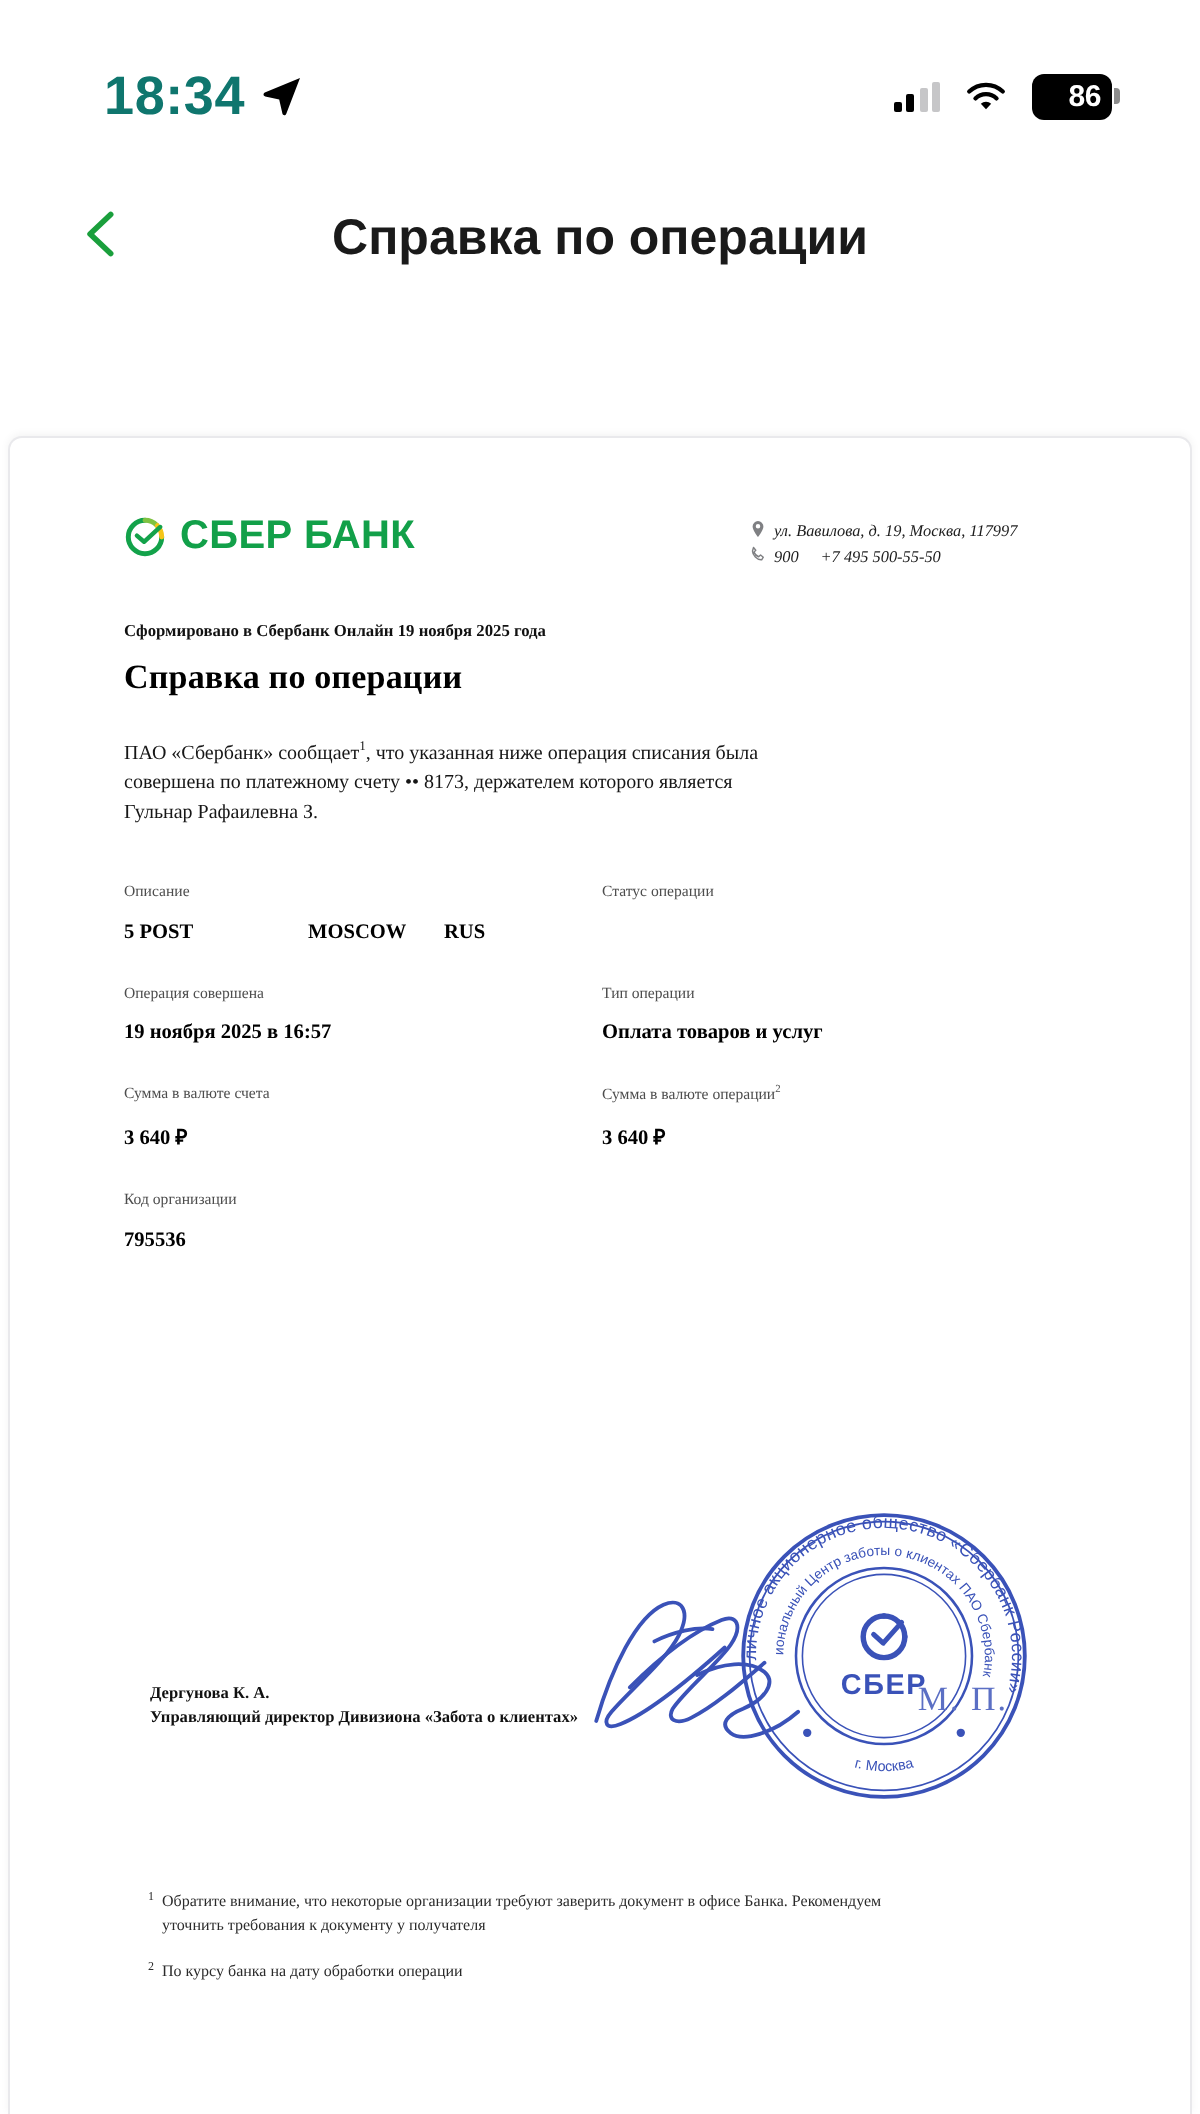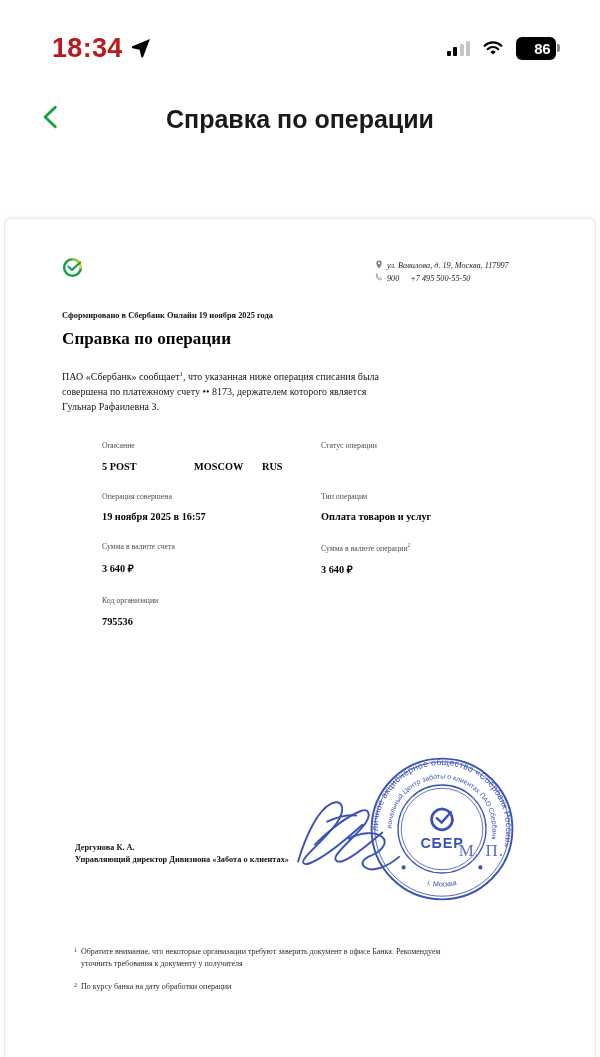--- a/index.html
+++ b/index.html
@@ -11,21 +11,21 @@
   }
   body { position: relative; }
 
   
   .statusbar {
     height: 78px;
     display: flex; align-items: center; justify-content: space-between;
     padding: 18px 40px 0 52px;
   }
   .sb-left { display: flex; align-items: center; gap: 8px; }
-  .sb-time { font-size: 27px; font-weight: 600; color: #b91c1c; letter-spacing: .3px; }
+  .sb-time { font-size: 27px; font-weight: 600; color: #0f766e; letter-spacing: .3px; }
   .loc-arrow { width: 20px; height: 20px; display: block; }
   .sb-right { display: flex; align-items: center; gap: 12px; }
   .bars { display: flex; align-items: flex-end; gap: 2.5px; height: 15px; }
   .bars i { width: 4px; background: #000; border-radius: 1px; display: block; }
   .bars i:nth-child(1) { height: 5px; }
   .bars i:nth-child(2) { height: 9px; }
   .bars i:nth-child(3) { height: 12px; background: #c6c6c8; }
   .bars i:nth-child(4) { height: 15px; background: #c6c6c8; }
   .wifi { width: 22px; height: 17px; display: block; }
   .battery { display: flex; align-items: center; }
@@ -92,21 +92,21 @@
   }
   .intro {
     font-family: "Liberation Serif", serif;
     font-size: 10px; color: #161616; line-height: 1.52;
     margin-top: 20px; max-width: 330px;
   }
   .intro sup { font-size: 6.6px; vertical-align: super; }
 
   
   .fields { margin-top: 27px; }
-  .f-row { display: flex; margin-bottom: 20px; margin-left: 40px; }
+  .f-row { display: flex; margin-bottom: 20px; }
   .f-col { width: 50%; }
   .f-col.wide { width: 100%; }
   .f-label {
     font-family: "Liberation Serif", serif;
     font-size: 7.8px; color: #4d4d4d; line-height: 1.3;
   }
   .f-label sup { font-size: 5.4px; vertical-align: super; }
   .f-value {
     font-family: "Liberation Serif", serif;
     font-size: 10.3px; font-weight: 700; color: #000;
@@ -188,20 +188,21 @@
   <div class="doc-head">
     <div class="logo-wrap">
       <span class="logo-mark">
         <svg viewBox="0 0 44 44" width="21" height="21">
           <path d="M22 4.5a17.5 17.5 0 1 0 17.5 17.5" stroke="#13a24a" stroke-width="5.2" fill="none" stroke-linecap="round"></path>
           <path d="M22 4.5a17.5 17.5 0 0 1 12.4 5.1" stroke="#7fc241" stroke-width="5.2" fill="none" stroke-linecap="round"></path>
           <path d="M39.5 22a17.5 17.5 0 0 0-4.6-11.8" stroke="#f5c518" stroke-width="5.2" fill="none" stroke-linecap="round"></path>
           <path d="M13.5 20.5 21 27 38 11.5" stroke="#13a24a" stroke-width="4.6" fill="none" stroke-linecap="round" stroke-linejoin="round"></path>
         </svg>
       </span>
+      <span class="logo-text">СБЕР БАНК</span>
     </div>
 
     <div class="contacts">
       <div class="contact-col ru">
         <div class="c-line">
           <span class="c-ico">
             <svg viewBox="0 0 10 12" width="8" height="9">
                 <path d="M5 .7a3.6 3.6 0 0 0-3.6 3.6C1.4 7 5 11.3 5 11.3S8.6 7 8.6 4.3A3.6 3.6 0 0 0 5 .7zm0 5a1.5 1.5 0 1 1 0-3 1.5 1.5 0 0 1 0 3z" fill="#55565a"></path>
               </svg>
           </span>

